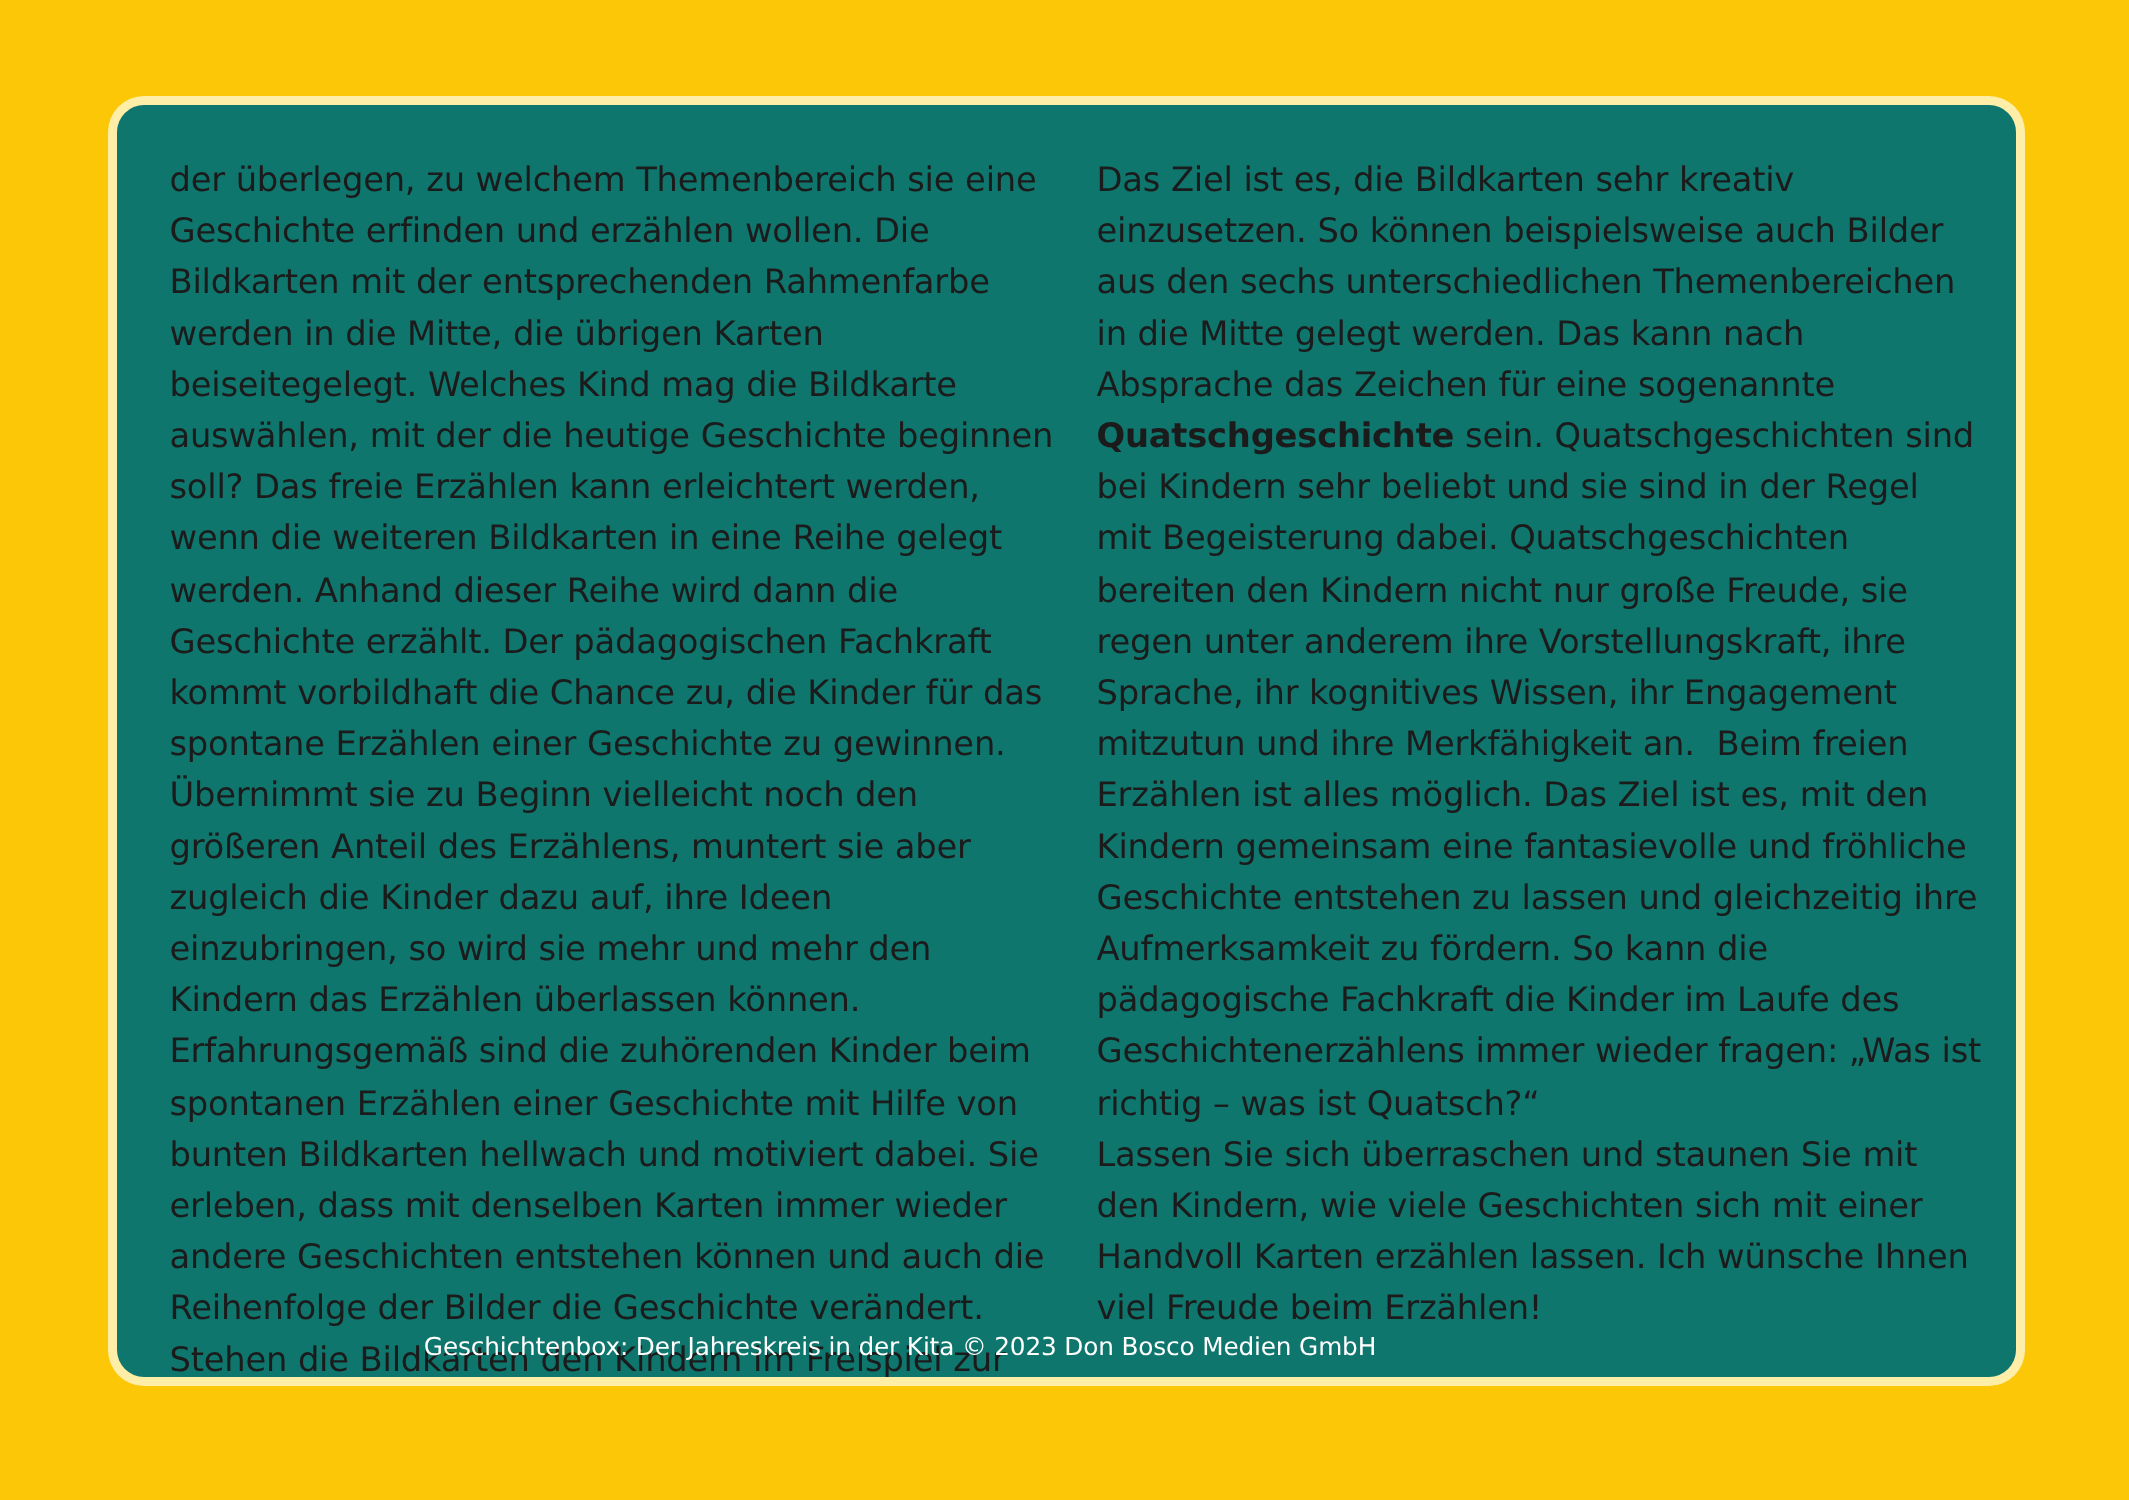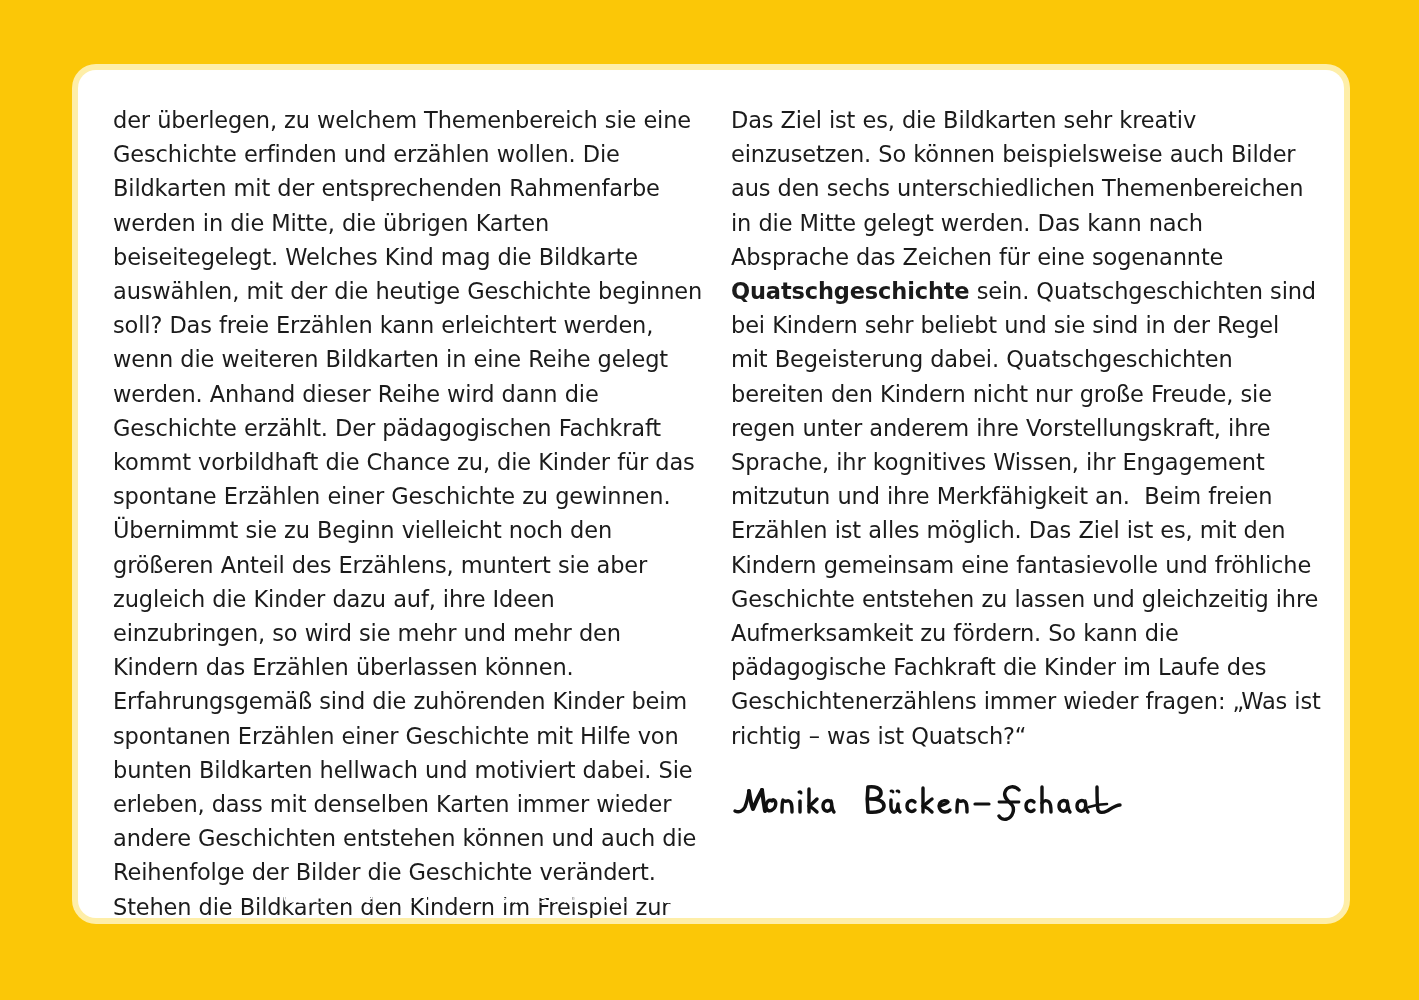--- a/index.html
+++ b/index.html
@@ -21,21 +21,21 @@
     background: #FBC707;
   }
 
   
   #card {
     position: absolute;
     left: 78px;
     top: 70px;
     width: 1266px;
     height: 848px;
-    background: #ffffff;
+    background: #0f766e;
     border-radius: 18px;
     box-shadow: 0 0 0 6px rgba(255,248,214,0.78);
     box-sizing: border-box;
     overflow: hidden;
   }
 
   #columns {
     position: absolute;
     left: 35px;
     top: 33px;
@@ -105,20 +105,21 @@
     <div id="columns">
 
       <div class="col">
         <p class="body-text">der überlegen, zu welchem Themenbereich sie eine Geschichte erfinden und erzählen wollen. Die Bildkarten mit der entsprechenden Rahmenfarbe werden in die Mitte, die übrigen Karten beiseitegelegt. Welches Kind mag die Bildkarte auswählen, mit der die heutige Geschichte beginnen soll? Das freie Erzählen kann erleichtert werden, wenn die weiteren Bildkarten in eine Reihe gelegt werden. Anhand dieser Reihe wird dann die Geschichte erzählt. Der pädagogischen Fachkraft kommt vorbildhaft die Chance zu, die Kinder für das spontane Erzählen einer Geschichte zu gewinnen. Übernimmt sie zu Beginn vielleicht noch den größeren Anteil des Erzählens, muntert sie aber zugleich die Kinder dazu auf, ihre Ideen einzubringen, so wird sie mehr und mehr den Kindern das Erzählen überlassen können.</p>
         <p class="body-text para2">Erfahrungsgemäß sind die zuhörenden Kinder beim spontanen Erzählen einer Geschichte mit Hilfe von bunten Bildkarten hellwach und motiviert dabei. Sie erleben, dass mit denselben Karten immer wieder andere Geschichten entstehen können und auch die Reihenfolge der Bilder die Geschichte verändert. Stehen die Bildkarten den Kindern im Freispiel zur Verfügung und erfinden die Kinder selbst Mini-Geschichten, so können sie diese beispielsweise im nächsten Morgenkreis erzählen.</p>
       </div>
 
       <div class="col">
         <p class="body-text"><span>Das Ziel ist es, die Bildkarten sehr kreativ einzusetzen. So können beispielsweise auch Bilder aus den sechs unterschiedlichen Themenbereichen in die Mitte gelegt werden. Das kann nach Absprache das Zeichen für eine sogenannte </span><b class="strong">Quatschgeschichte</b><span> sein. Quatschgeschichten sind bei Kindern sehr beliebt und sie sind in der Regel mit Begeisterung dabei. Quatschgeschichten bereiten den Kindern nicht nur große Freude, sie regen unter anderem ihre Vorstellungskraft, ihre Sprache, ihr kognitives Wissen, ihr Engagement mitzutun und ihre Merkfähigkeit an.  Beim freien Erzählen ist alles möglich. Das Ziel ist es, mit den Kindern gemeinsam eine fantasievolle und fröhliche Geschichte entstehen zu lassen und gleichzeitig ihre Aufmerksamkeit zu fördern. So kann die pädagogische Fachkraft die Kinder im Laufe des Geschichtenerzählens immer wieder fragen: „Was ist richtig – was ist Quatsch?“</span></p>
 
+        <p class="body-text para2">Lassen Sie sich überraschen und staunen Sie mit den Kindern, wie viele Geschichten sich mit einer Handvoll Karten erzählen lassen. Ich wünsche Ihnen viel Freude beim Erzählen!</p>
 
         <div id="signature-wrap" title="Monika Bücken-Schaal">
           <svg id="signature-svg" width="400" height="56" viewBox="0 0 400 56" xmlns="http://www.w3.org/2000/svg">
             <g fill="none" stroke="#111111" stroke-linecap="round" stroke-linejoin="round">
 
               <path d="M4 40 C8 42 12 40 14 36 C16 31 17 26 18 20" stroke-width="3.4"></path>
               <path d="M18 20 C19 27 20 33 22 38 C24 33 27 26 31 19" stroke-width="4"></path>
               <path d="M31 19 C32 27 33 34 34 40" stroke-width="4"></path>
 
               <path d="M41 30 C38 28 35 31 35 35 C35 39 38 41 41 39 C45 37 46 31 43 29 C42 28.5 41.5 29 41 30Z" stroke-width="3.4"></path>

